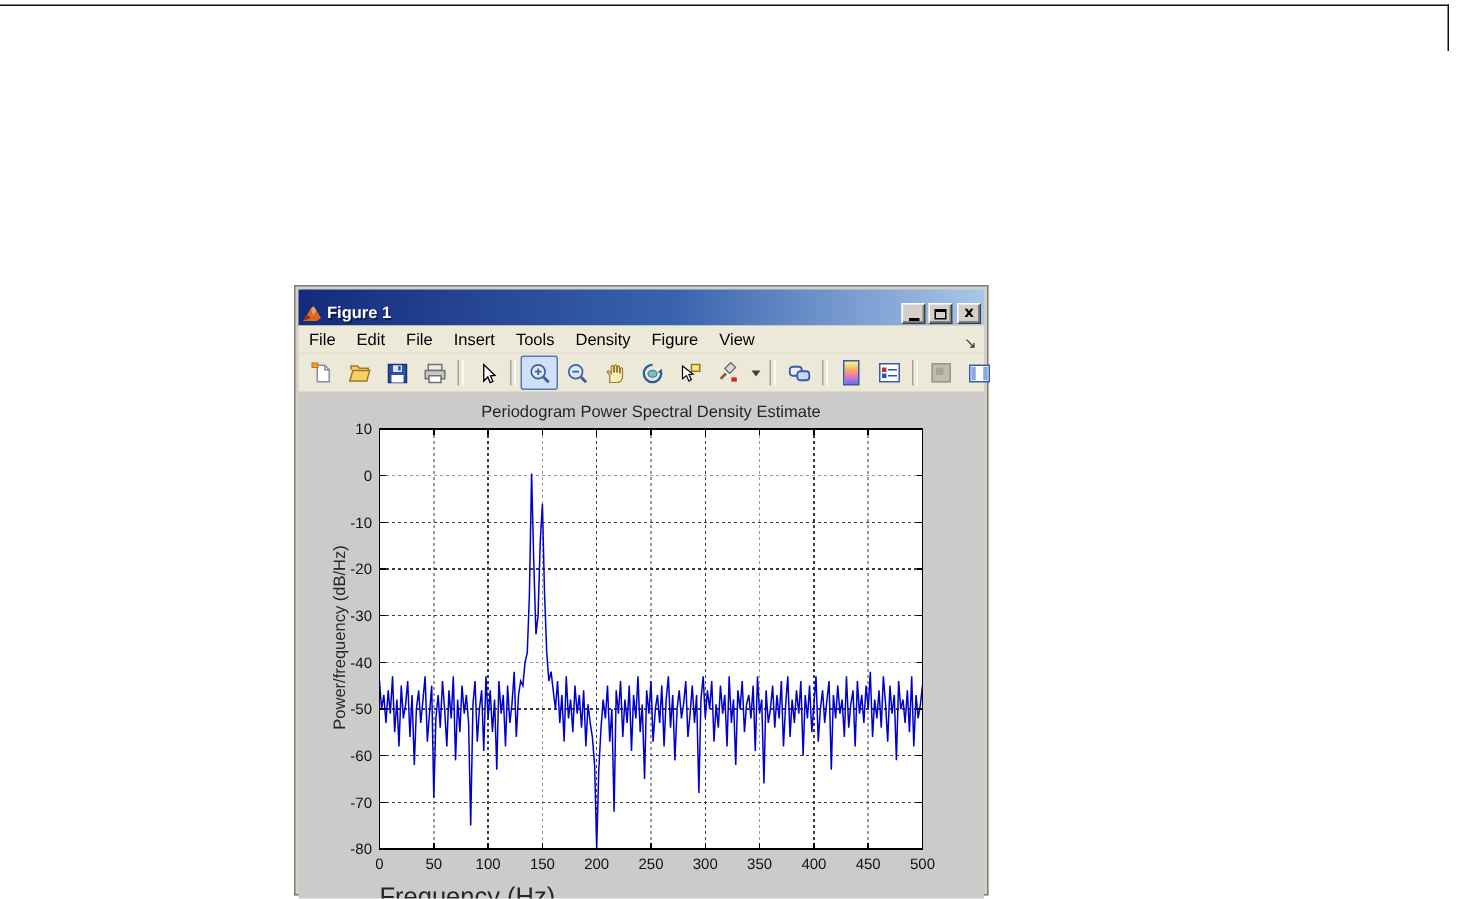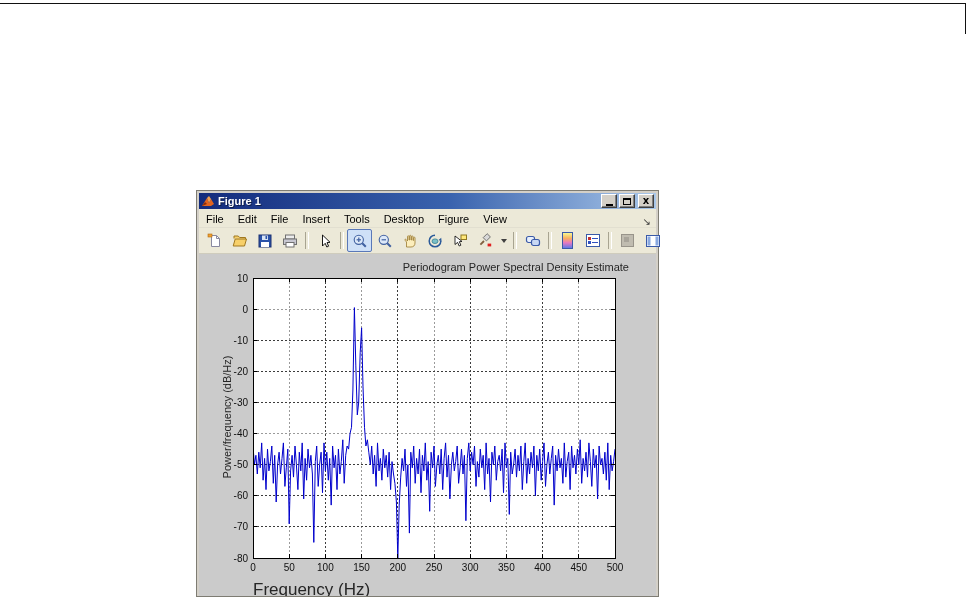--- a/index.html
+++ b/index.html
@@ -4,21 +4,21 @@
 <style>
   html,body{margin:0;padding:0;}
   body{width:973px;height:599px;background:#fff;font-family:"Liberation Sans",sans-serif;overflow:hidden;}
   .page{position:relative;width:973px;height:599px;background:#fff;}
   .rule-top{position:absolute;left:0;top:3px;width:966px;height:1px;background:#111;}
   .rule-right{position:absolute;left:965px;top:3px;width:1px;height:31px;background:#111;}
 
   
   .window{position:absolute;left:196px;top:190px;width:463px;height:407px;box-sizing:border-box;
           background:#D4D0C8;border:1px solid #7e7c73;padding:2px;}
-  .titlebar{height:16px;display:flex;align-items:center;padding:0 2px 0 2px;
+  .titlebar{height:16px;display:flex;align-items:center;padding:8px 2px 0 2px;
             background:linear-gradient(90deg,#132b7c 0%,#3a63ae 55%,#a9c7e9 100%);}
   .title-icon{width:14px;height:13px;margin-right:3px;flex:0 0 auto;}
   .title-text{flex:1;color:#fff;font-size:11px;font-weight:bold;line-height:14px;white-space:nowrap;
               text-shadow:1px 1px 0 rgba(0,0,0,.45);}
   .tb-btn{width:16px;height:14px;margin-left:2px;background:#D4D0C8;position:relative;
           border:1px solid;border-color:#fff #404040 #404040 #fff;box-shadow:inset -1px -1px 0 #808080;
           display:flex;align-items:center;justify-content:center;box-sizing:border-box;}
   .glyph-min{width:7px;height:2px;background:#000;margin-top:7px;}
   .glyph-max{width:8px;height:7px;border:1px solid #000;border-top-width:2px;box-sizing:border-box;}
   .glyph-close{font-size:10px;font-weight:bold;color:#000;line-height:10px;font-family:"DejaVu Sans",sans-serif;}
@@ -42,21 +42,21 @@
   .legend-row{display:flex;align-items:center;gap:1px;}
   .legend-sq-r{width:3px;height:3px;background:#c03030;}
   .legend-sq-b{width:3px;height:3px;background:#3050c0;}
   .legend-line{flex:1;height:1px;background:#3050c0;}
   .disabled-sq{width:11px;height:11px;background:#c0bcb0;border:1px solid #98948a;}
   .disabled-sq .in{width:5px;height:5px;background:#a8a49a;margin:2px;}
 
   
   .canvas{position:relative;height:342px;background:#CBCBCB;overflow:hidden;}
   #chart-svg{position:absolute;left:0;top:0;}
-  .chart-title{position:absolute;left:68px;top:7px;width:362px;text-align:right;font-size:11px;color:#262626;}
+  .chart-title{position:absolute;left:54px;top:7px;width:362px;text-align:center;font-size:11px;color:#262626;}
   .chart-xlabel{position:absolute;left:54px;top:326px;width:362px;font-size:17px;color:#262626;}
   .chart-ylabel{position:absolute;left:-112px;top:157px;width:280px;text-align:center;font-size:11px;color:#262626;
                 transform:rotate(-90deg);}
 </style>
 </head>
 <body>
 
 <div class="page">
   <div class="rule-top"></div>
   <div class="rule-right"></div>
@@ -81,21 +81,21 @@
         </div>
     </div>
 
     <div class="menubar">
       <span style="display:flex;">
           <span class="menu-item">File</span>
           <span class="menu-item">Edit</span>
           <span class="menu-item">File</span>
           <span class="menu-item">Insert</span>
           <span class="menu-item">Tools</span>
-          <span class="menu-item">Desktop</span>
+          <span class="menu-item">Density</span>
           <span class="menu-item">Figure</span>
           <span class="menu-item">View</span>
         </span>
       <span class="dock-arrow">↘</span>
     </div>
 
     <div class="toolbar">
       <div class="tool">
         <svg width="16" height="16">
           <path d="M4.5 2.5h5l3 3v8h-8z" fill="#fff" stroke="#8a8aa0"></path>

